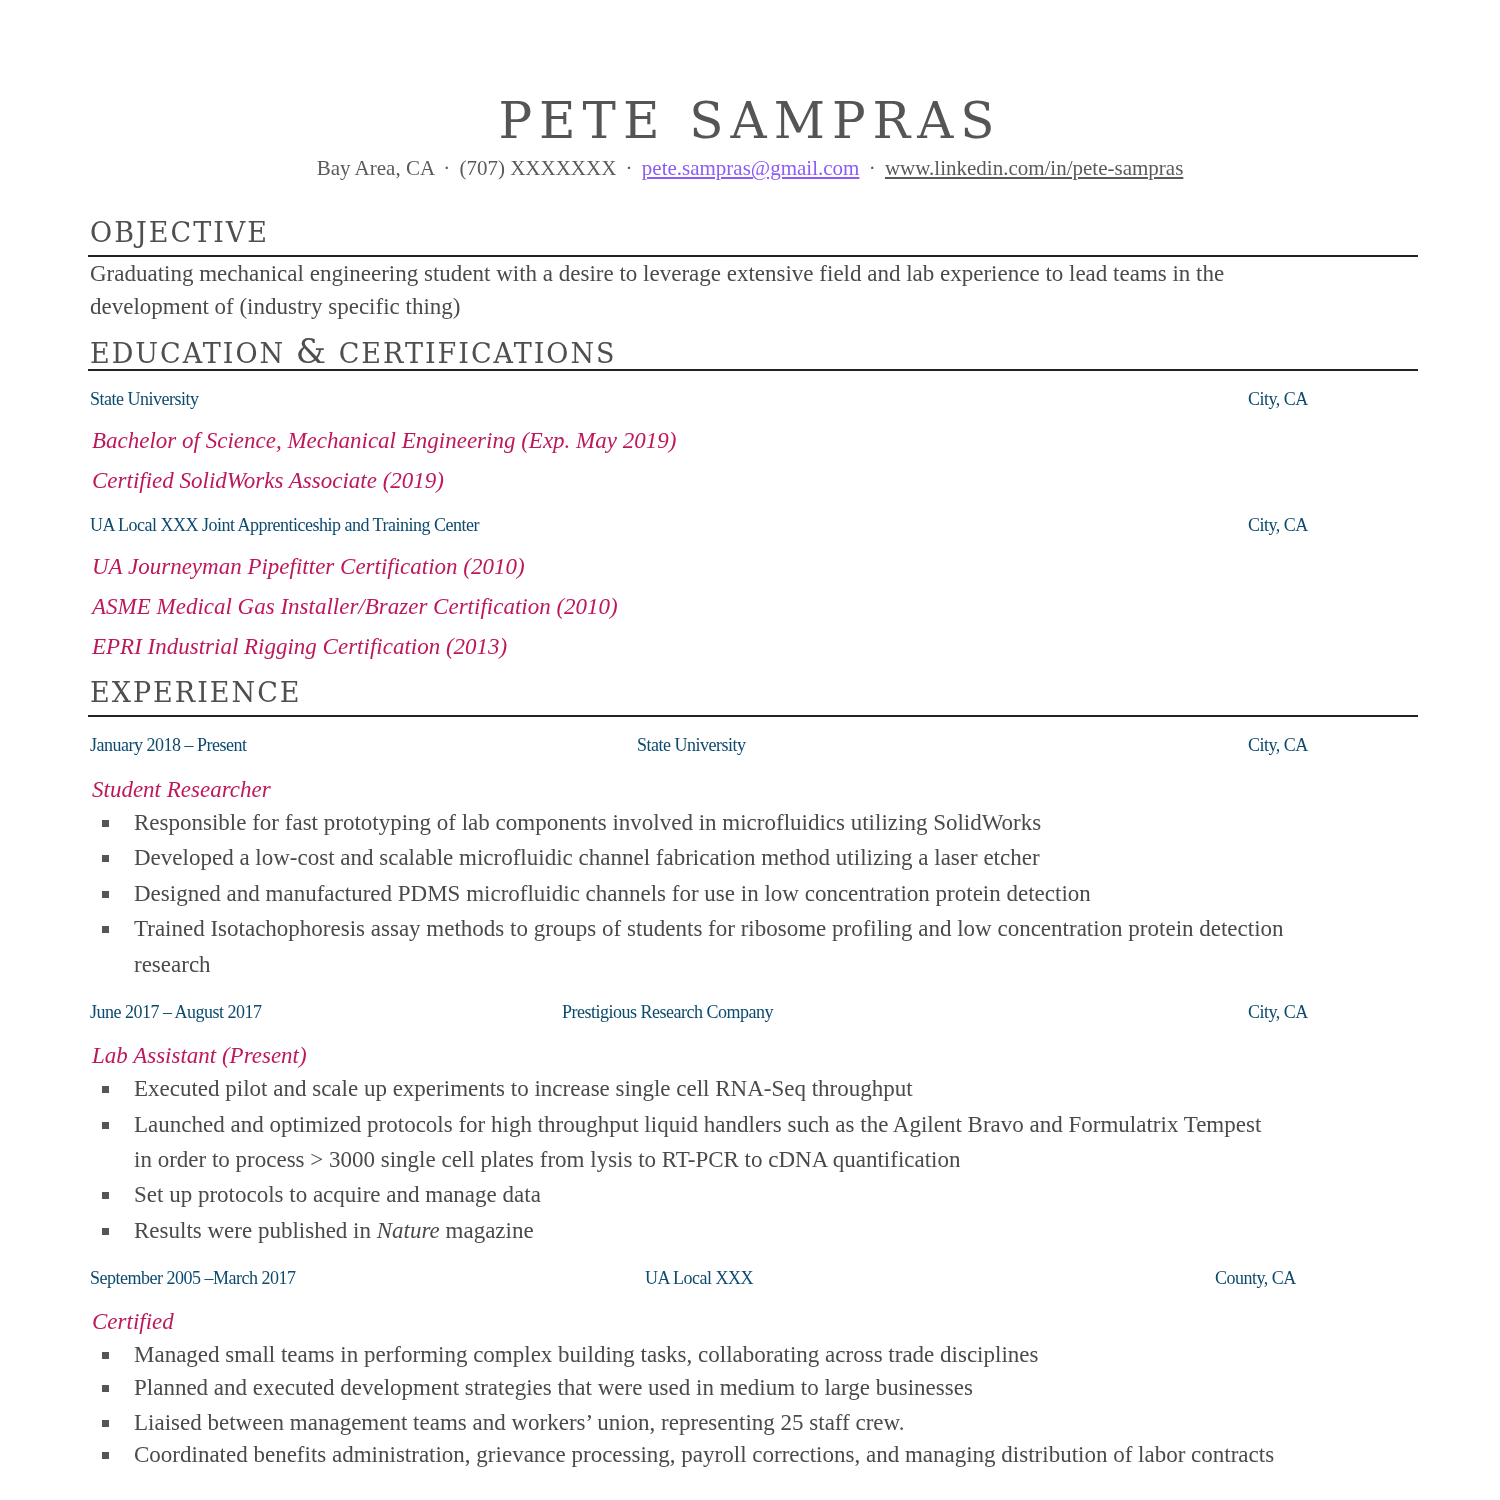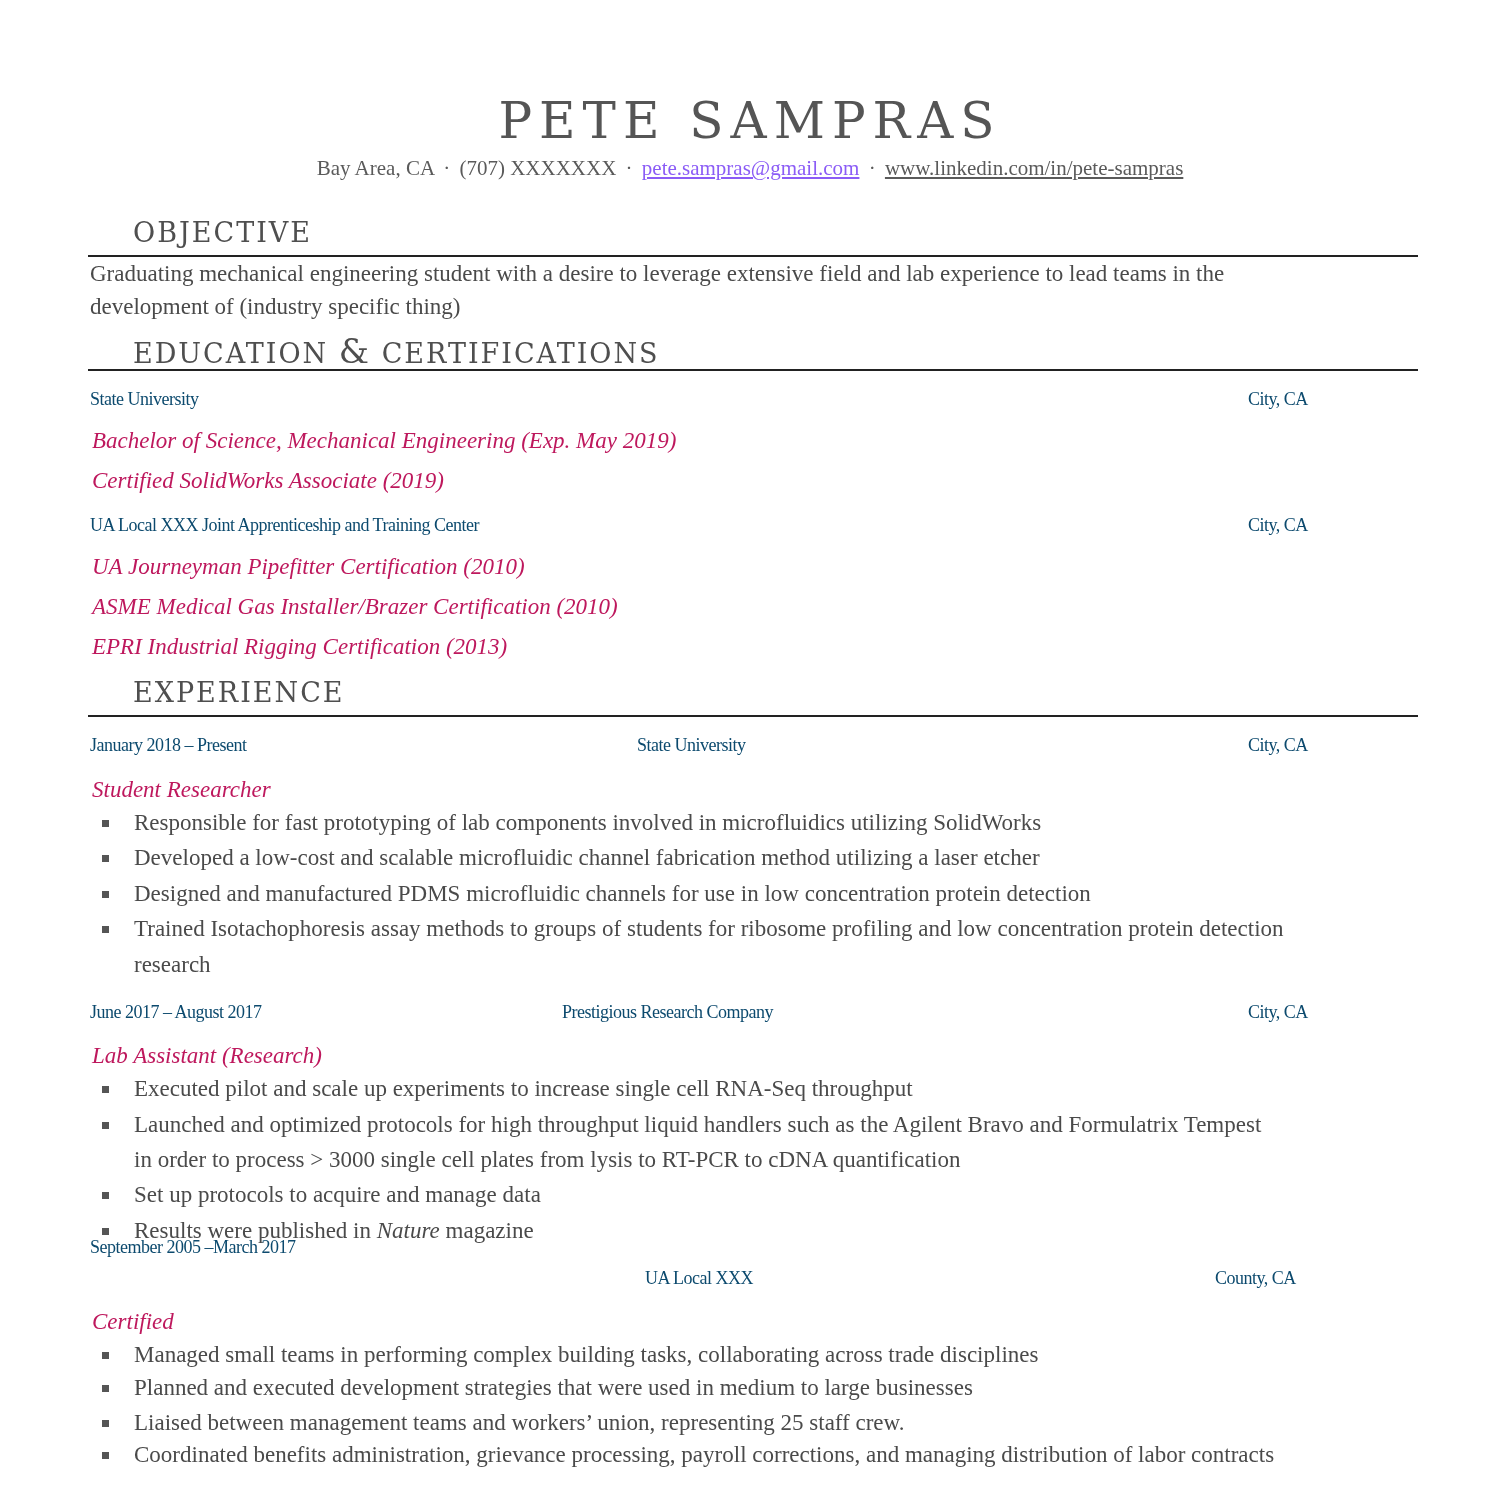--- a/index.html
+++ b/index.html
@@ -42,21 +42,20 @@
     .contact .email { color: #8b5cf6; text-decoration: underline; }
     .contact .linkedin { color: #5a5a5a; text-decoration: underline; }
 
     .section-head {
       position: absolute;
       left: 90px;
       font-size: 27px;
       letter-spacing: 2px;
       color: #4f4f4f;
       font-family: "DejaVu Serif", "Liberation Serif", serif;
-      margin-left: 43px;
     }
     .section-head .amp { font-size: 34px; }
     .rule {
       position: absolute;
       left: 88px;
       width: 1330px;
       height: 2px;
       background: #222222;
     }
     .text {
@@ -158,21 +157,21 @@
     <span class="bullet-mark" style="top:10px;"></span>
     <span class="bullet-text">Trained Isotachophoresis assay methods to groups of students for ribosome profiling and low concentration protein detection</span>
   </div>
   <div class="bullet-line" style="top:952px;">
     <span class="bullet-text">research</span>
   </div>
 
   <div class="bold row-item" style="left:90px; top:1002px;">June 2017 – August 2017</div>
   <div class="bold row-item" style="left:562px; top:1002px;">Prestigious Research Company</div>
   <div class="bold row-item" style="left:1248px; top:1002px;">City, CA</div>
-  <div class="italic row-item" style="left:92px; top:1043px;">Lab Assistant (Research)</div>
+  <div class="italic row-item" style="left:92px; top:1043px;">Lab Assistant (Present)</div>
 
   <div class="bullet-line" style="top:1076px;">
     <span class="bullet-mark" style="top:10px;"></span>
     <span class="bullet-text">Executed pilot and scale up experiments to increase single cell RNA-Seq throughput</span>
   </div>
   <div class="bullet-line" style="top:1112px;">
     <span class="bullet-mark" style="top:10px;"></span>
     <span class="bullet-text">Launched and optimized protocols for high throughput liquid handlers such as the Agilent Bravo and Formulatrix Tempest</span>
   </div>
   <div class="bullet-line" style="top:1147px;">
@@ -180,21 +179,21 @@
   </div>
   <div class="bullet-line" style="top:1182px;">
     <span class="bullet-mark" style="top:10px;"></span>
     <span class="bullet-text">Set up protocols to acquire and manage data</span>
   </div>
   <div class="bullet-line" style="top:1218px;">
     <span class="bullet-mark" style="top:10px;"></span>
     <span class="bullet-text"><span>Results were published in </span><em>Nature</em><span> magazine</span></span>
   </div>
 
-  <div class="bold row-item" style="left:90px; top:1237px;text-align:right;">September 2005 –March 2017</div>
+  <div class="bold row-item" style="left:90px; top:1268px;text-align:right;">September 2005 –March 2017</div>
   <div class="bold row-item" style="left:645px; top:1268px;">UA Local XXX</div>
   <div class="bold row-item" style="left:1215px; top:1268px;">County, CA</div>
   <div class="italic row-item" style="left:92px; top:1309px;">Certified</div>
 
   <div class="bullet-line" style="top:1342px;">
     <span class="bullet-mark" style="top:10px;"></span>
     <span class="bullet-text">Managed small teams in performing complex building tasks, collaborating across trade disciplines</span>
   </div>
   <div class="bullet-line" style="top:1375px;">
     <span class="bullet-mark" style="top:10px;"></span>

